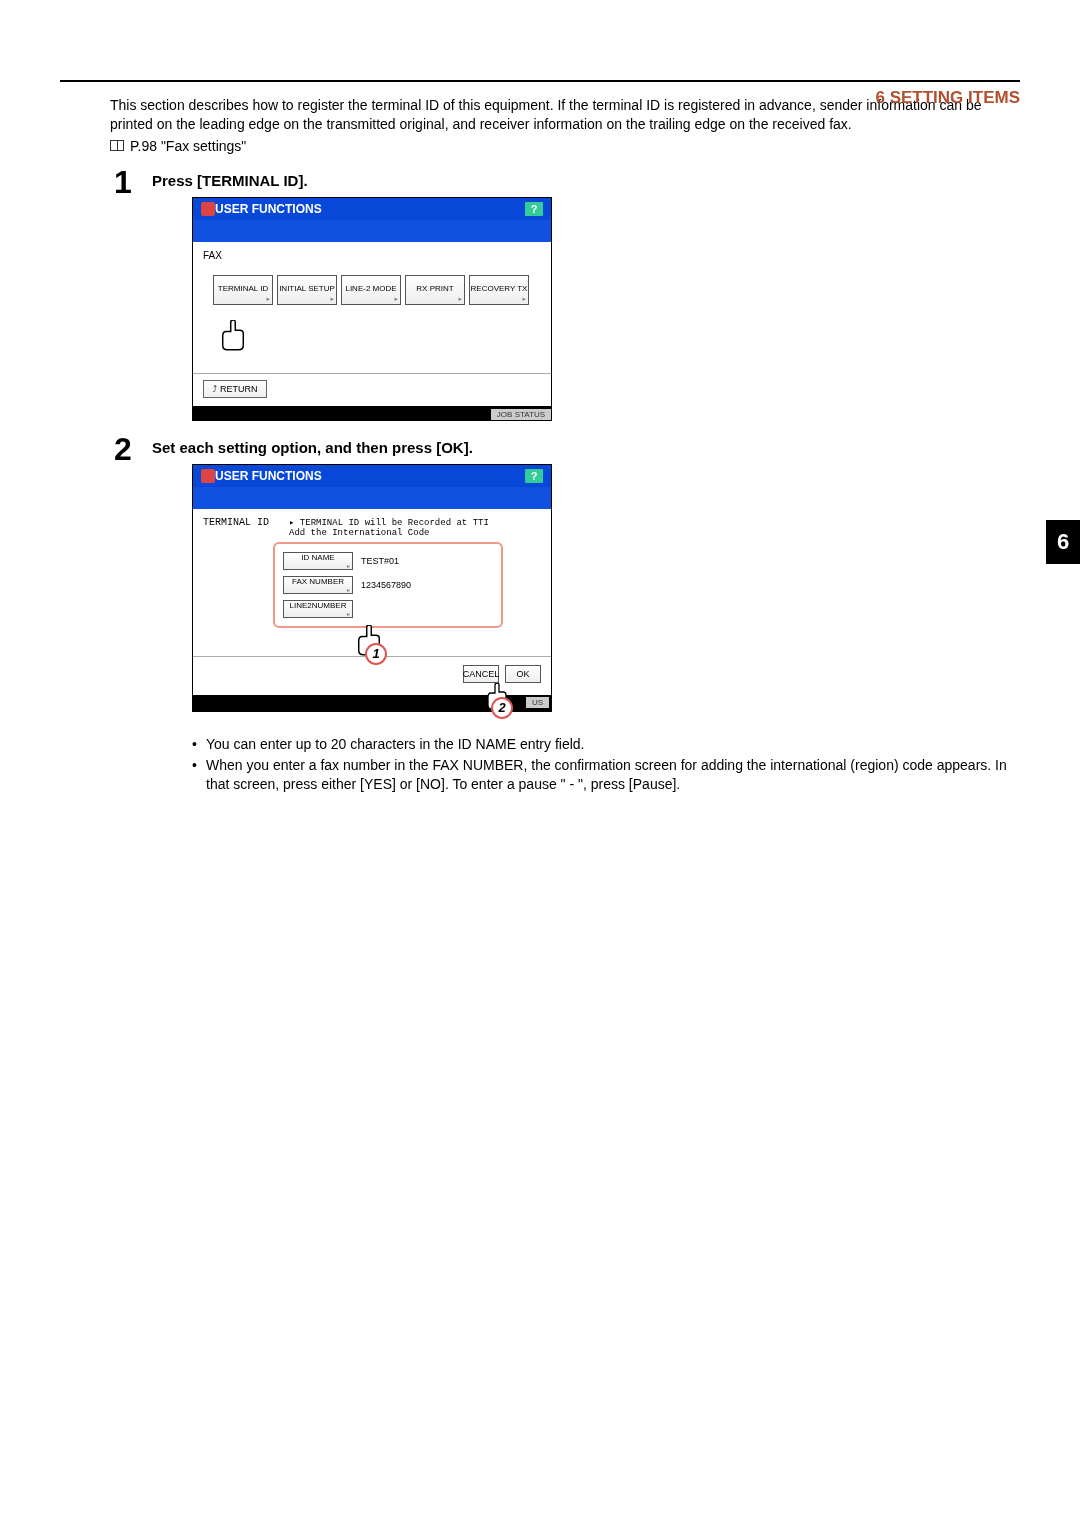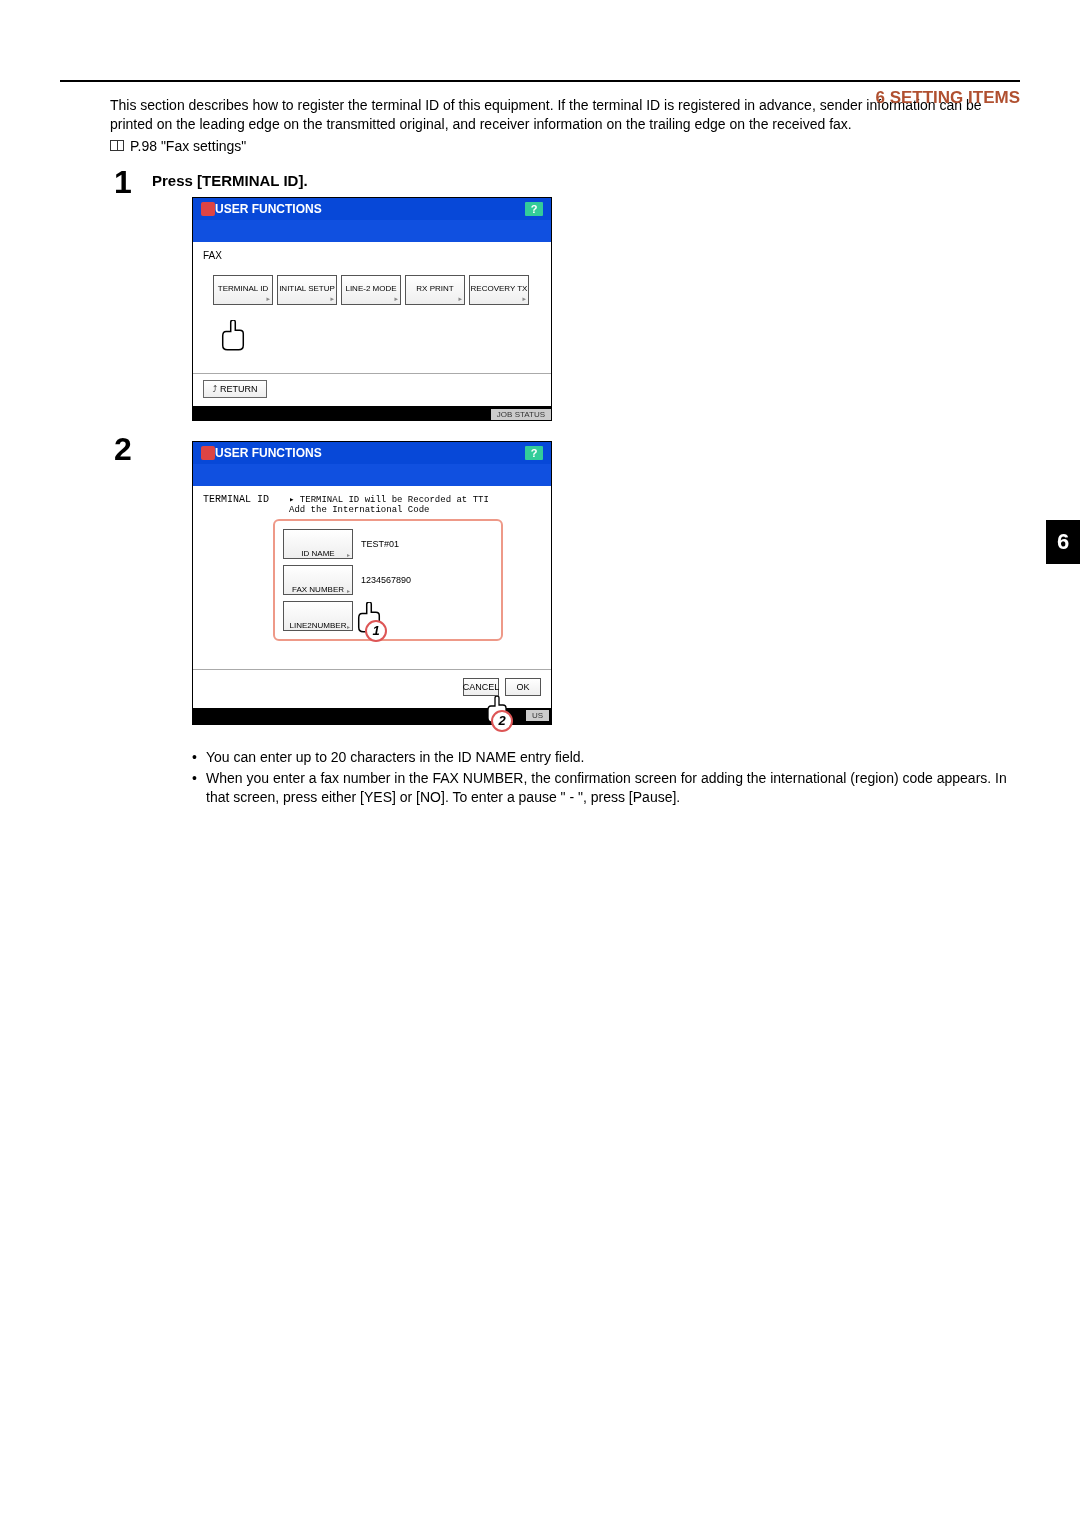--- a/index.html
+++ b/index.html
@@ -204,24 +204,24 @@
     margin: 4px 0 0 70px;
     width: 230px;
     display: flex;
     flex-direction: column;
     gap: 6px;
   }
   .ss2-field-row { display: flex; gap: 4px; align-items: center; }
   .ss2-field-btn {
     border: 1px solid #555;
     width: 70px;
-    height: 30px;
+    height: 18px;
     font-size: 8px;
     display: flex;
-    align-items: flex-end;
+    align-items: flex-start;
     justify-content: center;
     background: linear-gradient(#fff,#eee);
     position: relative;
   }
   .ss2-field-btn .corner {
     position: absolute; right: 2px; bottom: 0px; font-size: 6px; color: #888;
   }
   .ss2-field-val {
     font-size: 9px;
     font-family: Arial;
@@ -360,20 +360,21 @@
         <div class="status-bar">
           <span class="status-chip">JOB STATUS</span>
         </div>
       </div>
     </div>
   </div>
 
   <div class="step">
     <div class="step-num">2</div>
     <div class="step-body">
+      <div class="step-title">Set each setting option, and then press [OK].</div>
       <div class="screenshot">
         <div class="ss-header">
           <div class="ss-header-left">
             <span class="tool-icon"></span>
             <span>USER FUNCTIONS</span>
           </div>
           <span class="ss-help">?</span>
         </div>
         <div class="ss-bluebar"></div>
         <div class="ss2-body">

